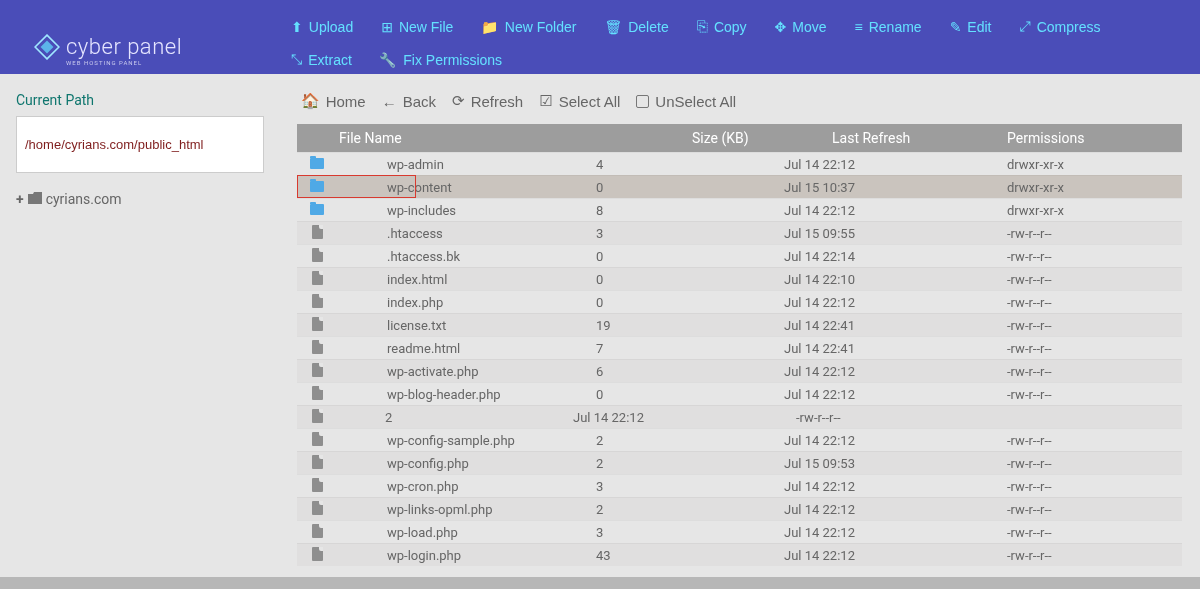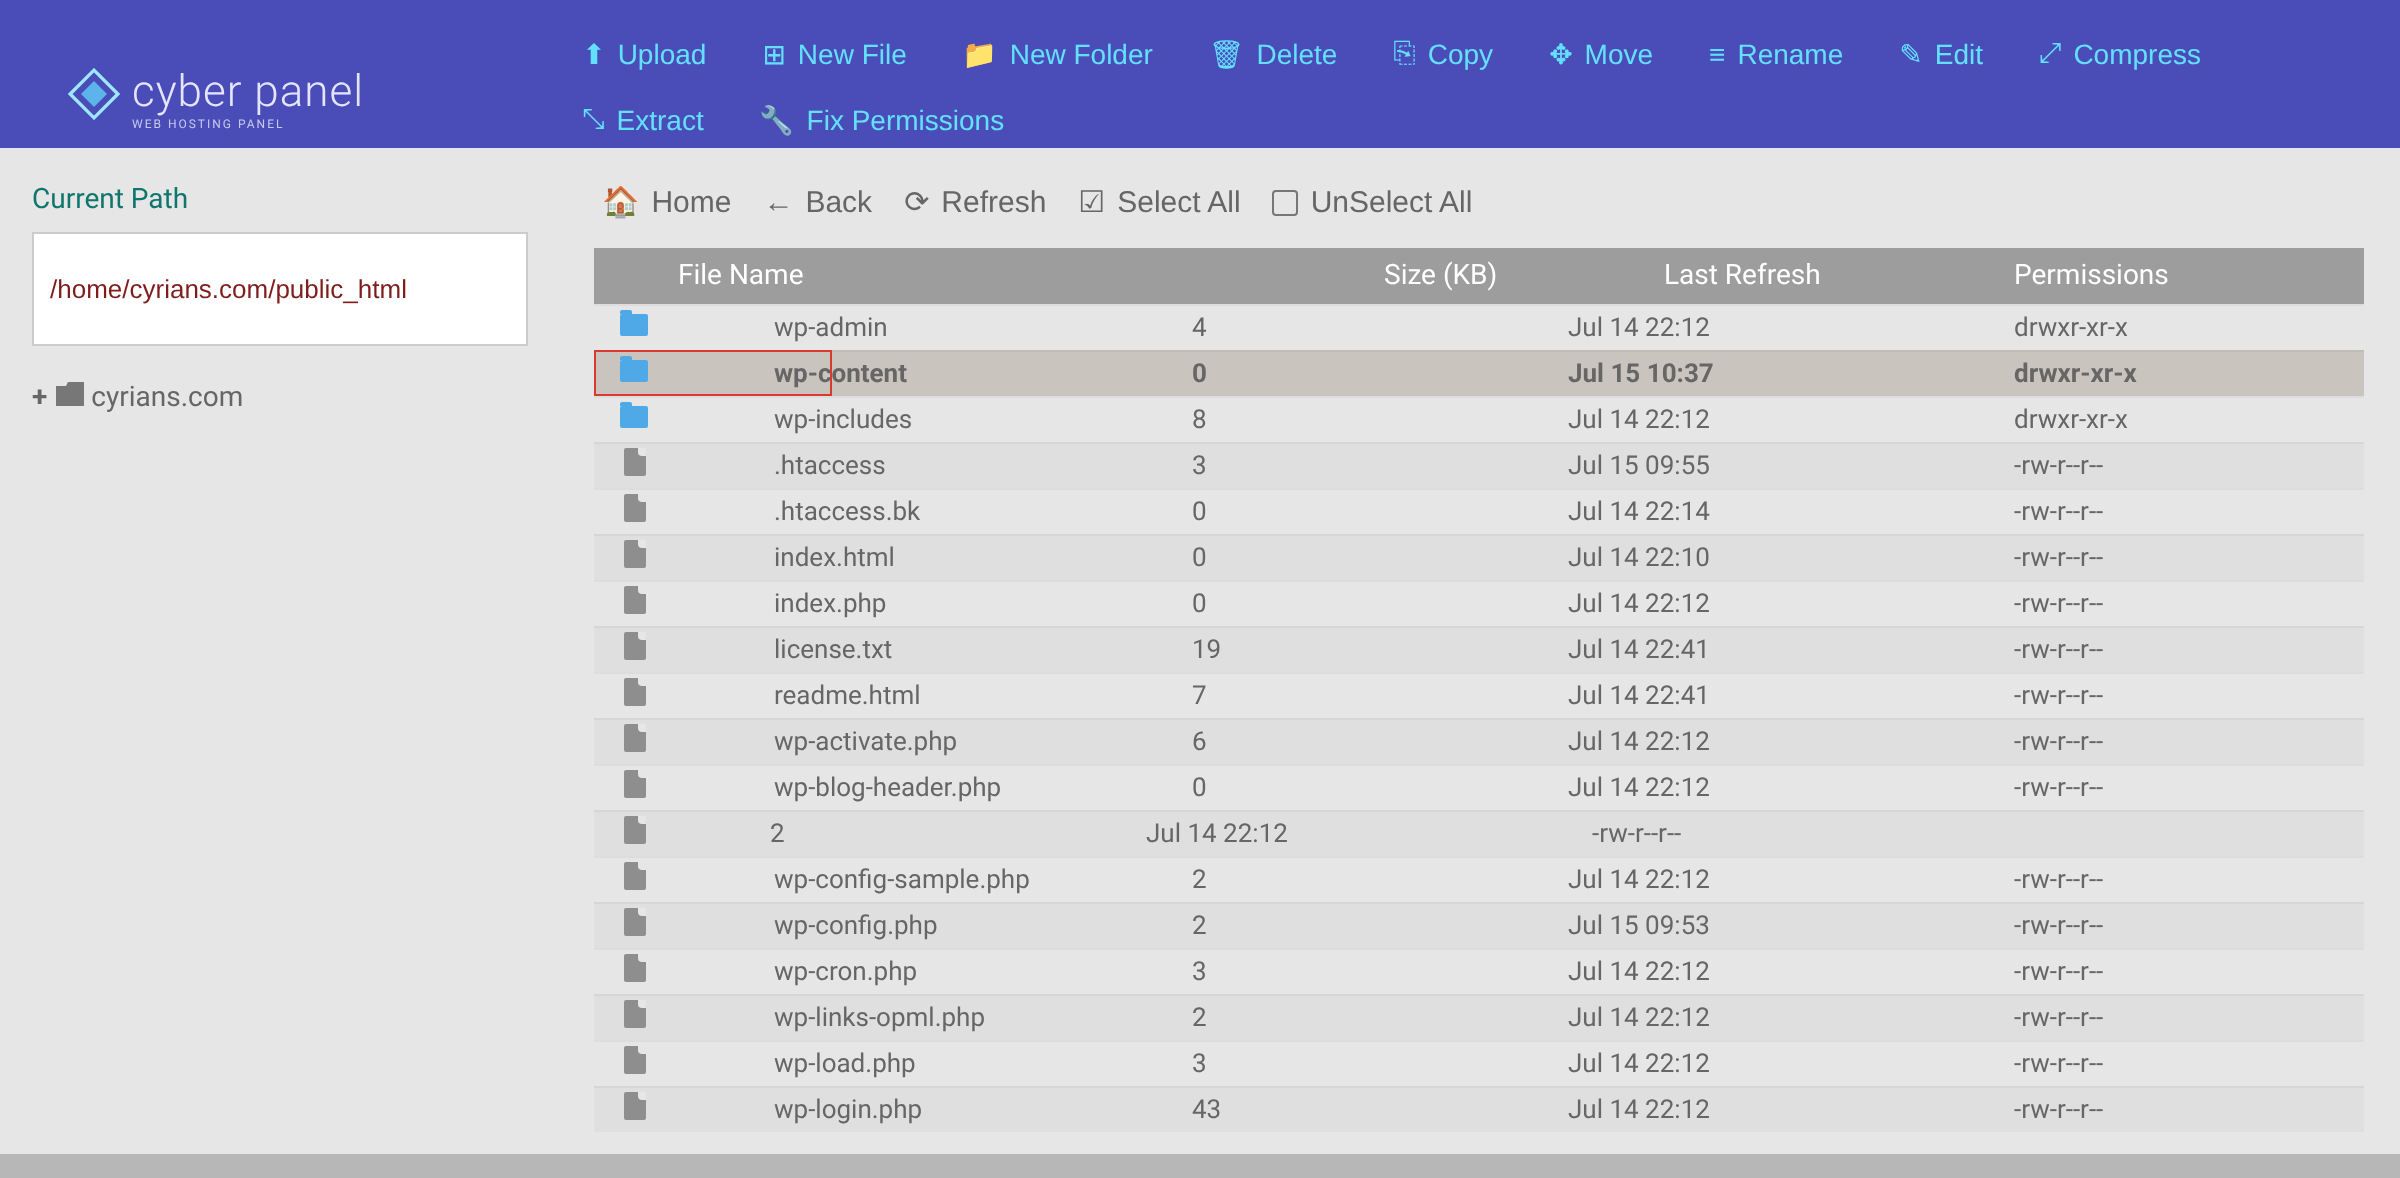--- a/index.html
+++ b/index.html
@@ -27,21 +27,21 @@
   .table { width: 100%; }
   .thead { display: flex; background: #9d9d9d; color: #fff; font-size: 14px; height: 28px; align-items: center; justify-content: flex-end; }
   .c-icon { width: 40px; }
   .c-name { flex: 1; padding-left: 2px; }
   .c-size { width: 140px; }
   .c-mod { width: 175px; }
   .c-perm { width: 175px; }
   .row { display: flex; height: 23px; align-items: center; font-size: 13px; color: #666; border-top: 1px solid rgba(0,0,0,0.04); gap: 48px; }
   .row:nth-child(even) { background: #e0dfdf; }
   .row.selected { background: #cac4be; }
-  .row.highlight { position: relative; font-weight: bold; }
+  .row.highlight { position: relative; }
   .row .c-icon { text-align: center; }
   .hl-box { position: absolute; left: 0; top: -1px; width: 119px; height: 23px; border: 1.5px solid #d83a2f; pointer-events: none; }
   .folder-ic { width: 14px; height: 11px; display: inline-block; background: #4fa9e6; border-radius: 1px; position: relative; }
   .folder-ic::before { content: ""; position: absolute; top: -2px; left: 0; width: 6px; height: 2px; background: #4fa9e6; border-radius: 1px 1px 0 0; }
   .file-ic { width: 11px; height: 14px; display: inline-block; background: #8e8e8e; border-radius: 1px; position: relative; }
   .file-ic::before { content:""; position:absolute; top:0; right:0; width:4px; height:4px; background:#e6e6e6; border-bottom-left-radius:2px; }
   .scrollbar-bottom { position: absolute; bottom: 0; left: 0; right: 0; height: 12px; background: #b7b7b7; }
 </style>
 </head>
 <body>

